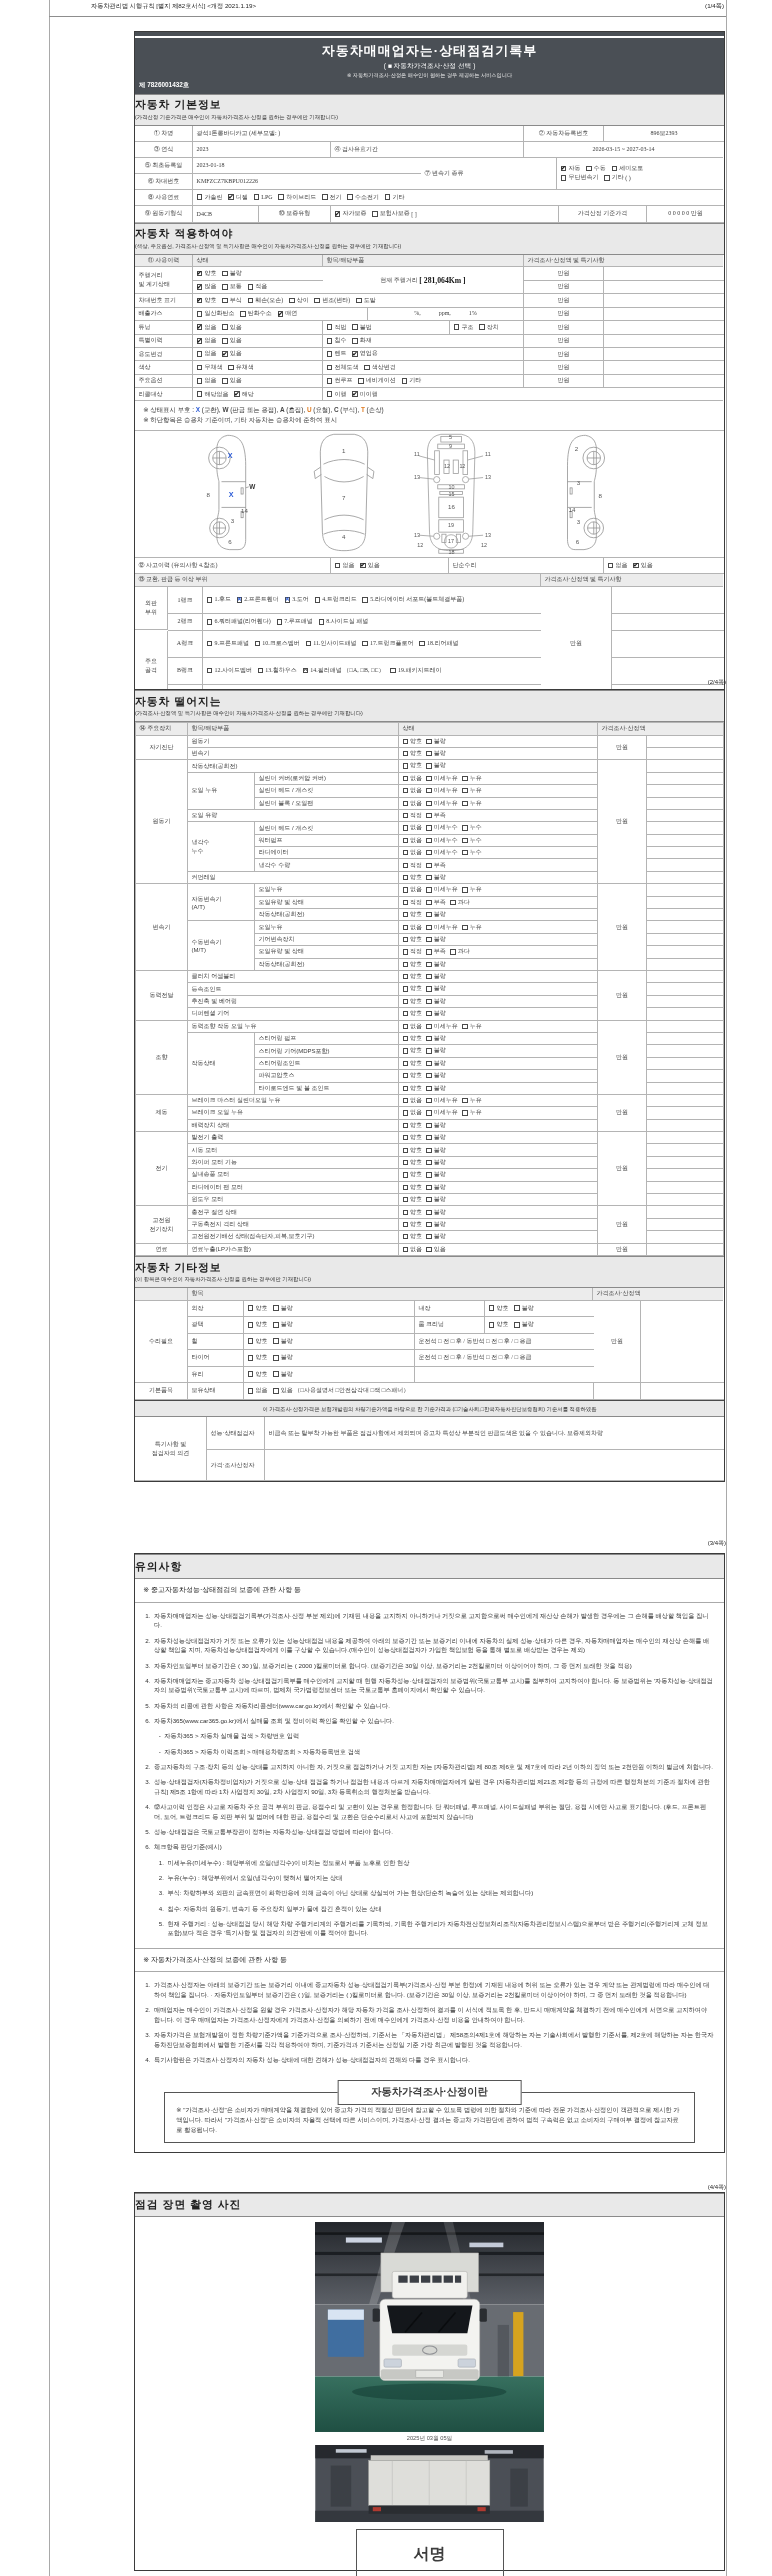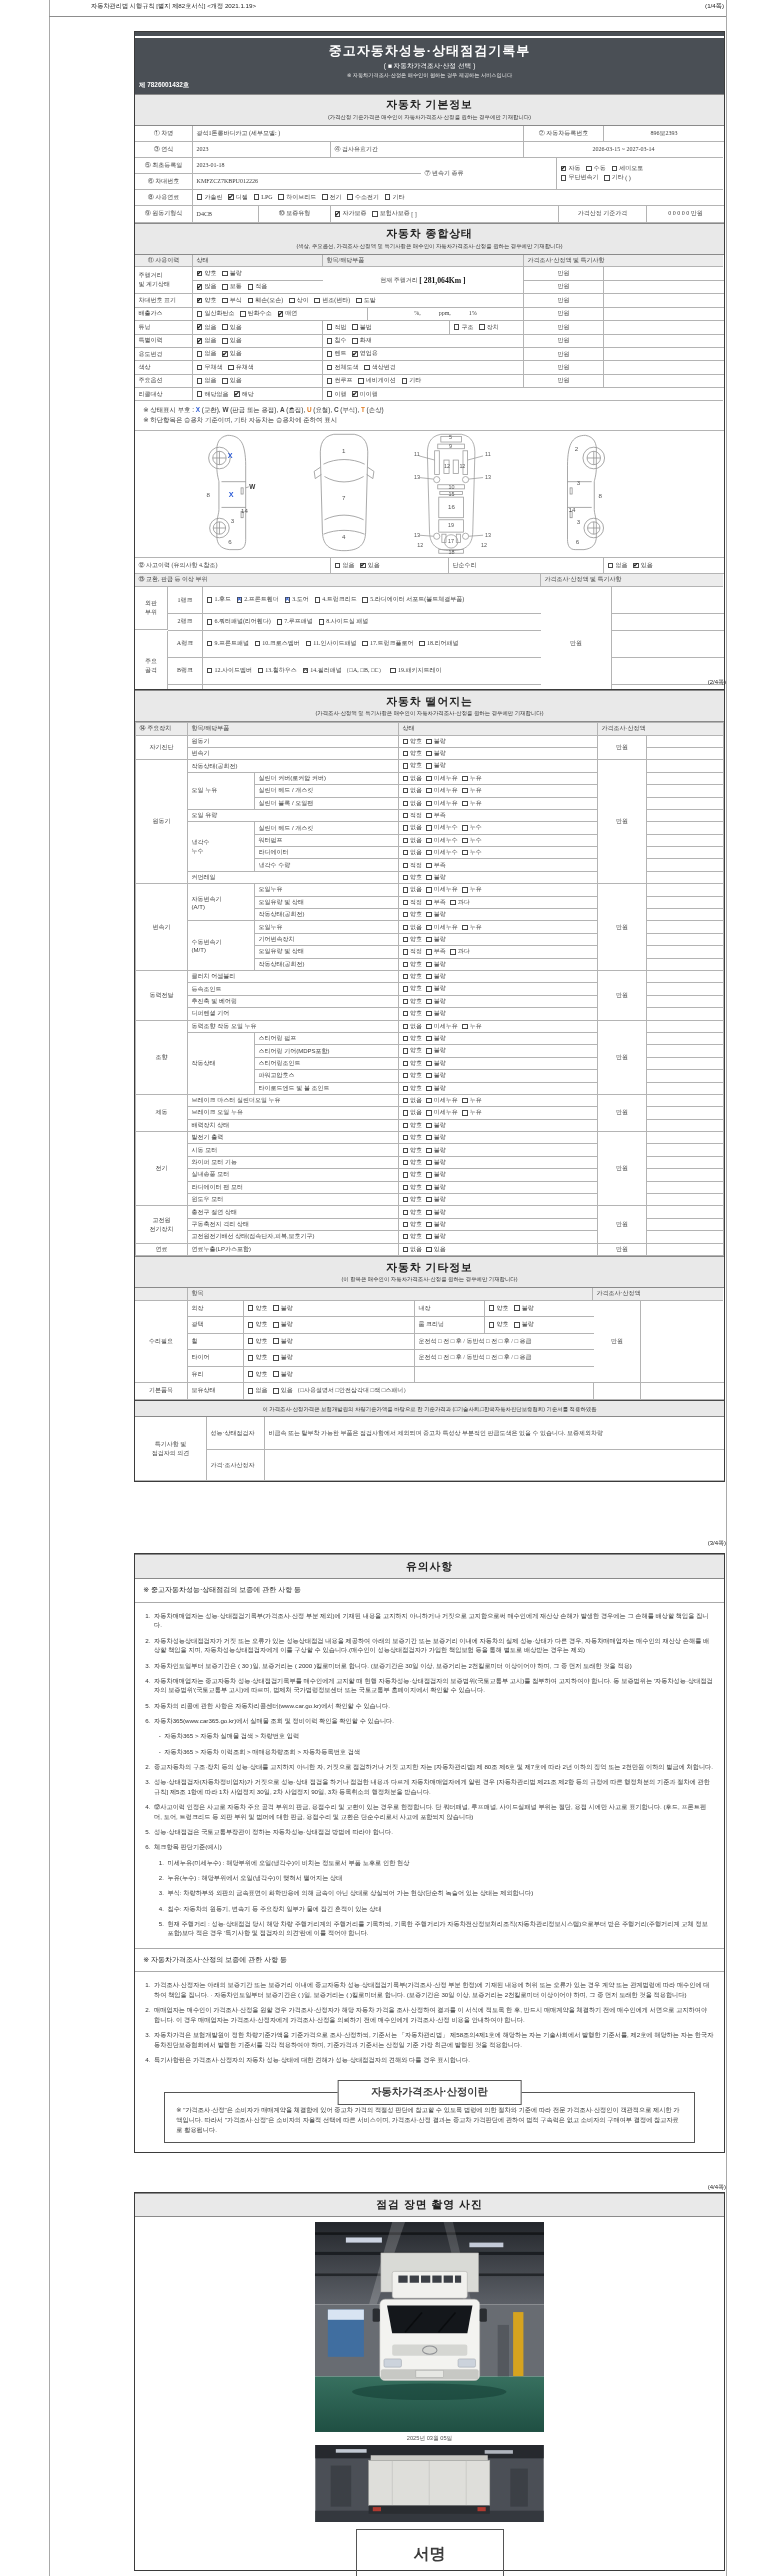--- a/index.html
+++ b/index.html
@@ -16,21 +16,21 @@
   .pagelabel{position:absolute;right:47px;font-size:6px;color:#222;}
   .page{position:absolute;left:134px;width:591px;border:1.5px solid var(--border-dark);background:#fff;}
   
   .titlebox{background:var(--title-bg);color:#fff;padding:2.1px 0 0;}
   .titlebox .wline{height:2.1px;background:#fff;margin:1.5px 0 4.1px;}
   .titlebox .t1{text-align:center;font-size:13px;font-weight:bold;letter-spacing:1px;}
   .titlebox .t2{text-align:center;font-size:6.7px;margin-top:2.1px;}
   .titlebox .t3{text-align:center;font-size:5.2px;margin-top:1px;color:#eee;}
   .titlebox .docno{font-size:6.4px;font-weight:bold;text-align:left;padding:2.6px 4.1px 3.1px;}
   
-  .band{background:var(--band-bg);border-top:0.5px solid #8a8a8a;border-bottom:0.5px solid #8a8a8a;text-align:center;padding:3.6px 0 4.1px;}
+  .band{background:var(--band-bg);border-top:0.5px solid #8a8a8a;border-bottom:0.5px solid #8a8a8a;text-align:left;padding:3.6px 0 4.1px;}
   .band .bt{font-size:10.8px;font-weight:bold;letter-spacing:1px;color:#222;}
   .band .bs{font-size:5.4px;margin-top:1.5px;color:#333;}
   .band.small{padding:4.6px 0;}
   
   .ft{border-left:0;font-family:Liberation Serif, serif;}
   .frow{display:flex;}
   .fcol{display:flex;flex-direction:column;}
   .fc{border-right:0.5px solid var(--border-cell);border-bottom:0.5px solid var(--border-cell);
       padding:1px 3.6px;display:flex;align-items:center;font-size:6px;color:var(--ink);
       background:#fff;flex:0 0 auto;min-height:12.4px;overflow:hidden;}
@@ -99,21 +99,21 @@
 <div class="canvas">
   <div class="scanline" style="left:49px"></div>
   <div class="scanline" style="left:726px"></div>
   <div class="meta" style="left:91px">자동차관리법 시행규칙 [별지 제82호서식] &lt;개정 2021.1.19&gt;</div>
   <div class="meta" style="right:49px">(1/4쪽)</div>
   <div class="meta-rule"></div>
 
   <div class="page" style="top:31px">
     <div class="titlebox">
       <div class="wline"></div>
-      <div class="t1">중고자동차성능·상태점검기록부</div>
+      <div class="t1">자동차매매업자는·상태점검기록부</div>
       <div class="t2">( ■ 자동차가격조사·산정 선택 )</div>
       <div class="t3">※ 자동차가격조사·산정은 매수인이 원하는 경우 제공하는 서비스입니다</div>
       <div class="docno">제 7826001432호</div>
     </div>
 
     <div class="band">
       <div class="bt">자동차 기본정보</div>
       <div class="bs">(가격산정 기준가격은 매수인이 자동차가격조사·산정을 원하는 경우에만 기재합니다)</div>
     </div>
 
@@ -218,21 +218,21 @@
               <span class="cbl">보험사보증</span>
               <span class="cbsx">[      ]</span>
             </span>
           </div>
         <div class="fc ctr" style="width:88px">가격산정 기준가격</div>
         <div class="fc ctr" style="width:77px">0 0 0 0 0 만원</div>
       </div>
     </div>
 
     <div class="band">
-      <div class="bt">자동차 종합상태</div>
+      <div class="bt">자동차 적용하여야</div>
       <div class="bs">(색상, 주요옵션, 가격조사·산정액 및 특기사항은 매수인이 자동차가격조사·산정을 원하는 경우에만 기재합니다)</div>
     </div>
 
     <div class="ft">
       <div class="frow">
         <div class="fc hd ctr" style="width:58px;height:12.4px">⑪ 사용이력</div>
         <div class="fc hd" style="width:130px">상태</div>
         <div class="fc hd" style="width:201px">항목/해당부품</div>
         <div class="fc hd" style="width:199px">가격조사·산정액 및 특기사항</div>
       </div>

